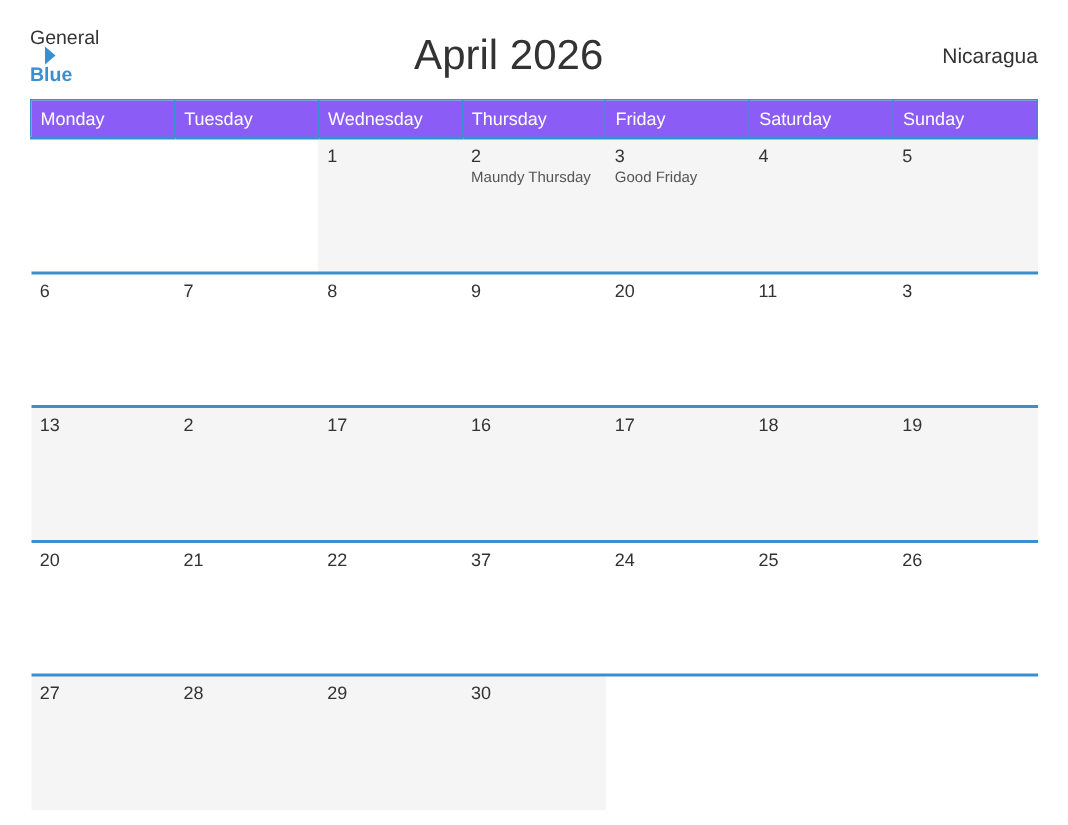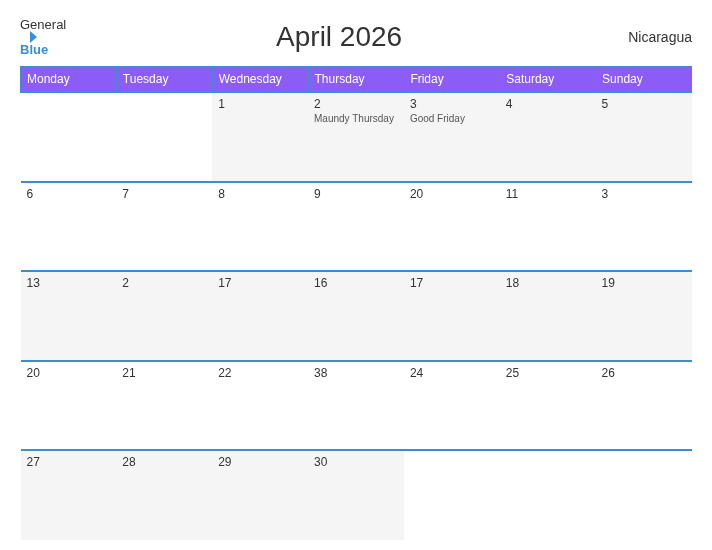--- a/index.html
+++ b/index.html
@@ -219,21 +219,21 @@
           <td>
             <span class="day-number">20</span>
           </td>
           <td>
             <span class="day-number">21</span>
           </td>
           <td>
             <span class="day-number">22</span>
           </td>
           <td>
-            <span class="day-number">38</span>
+            <span class="day-number">37</span>
           </td>
           <td>
             <span class="day-number">24</span>
           </td>
           <td>
             <span class="day-number">25</span>
           </td>
           <td>
             <span class="day-number">26</span>
           </td>

